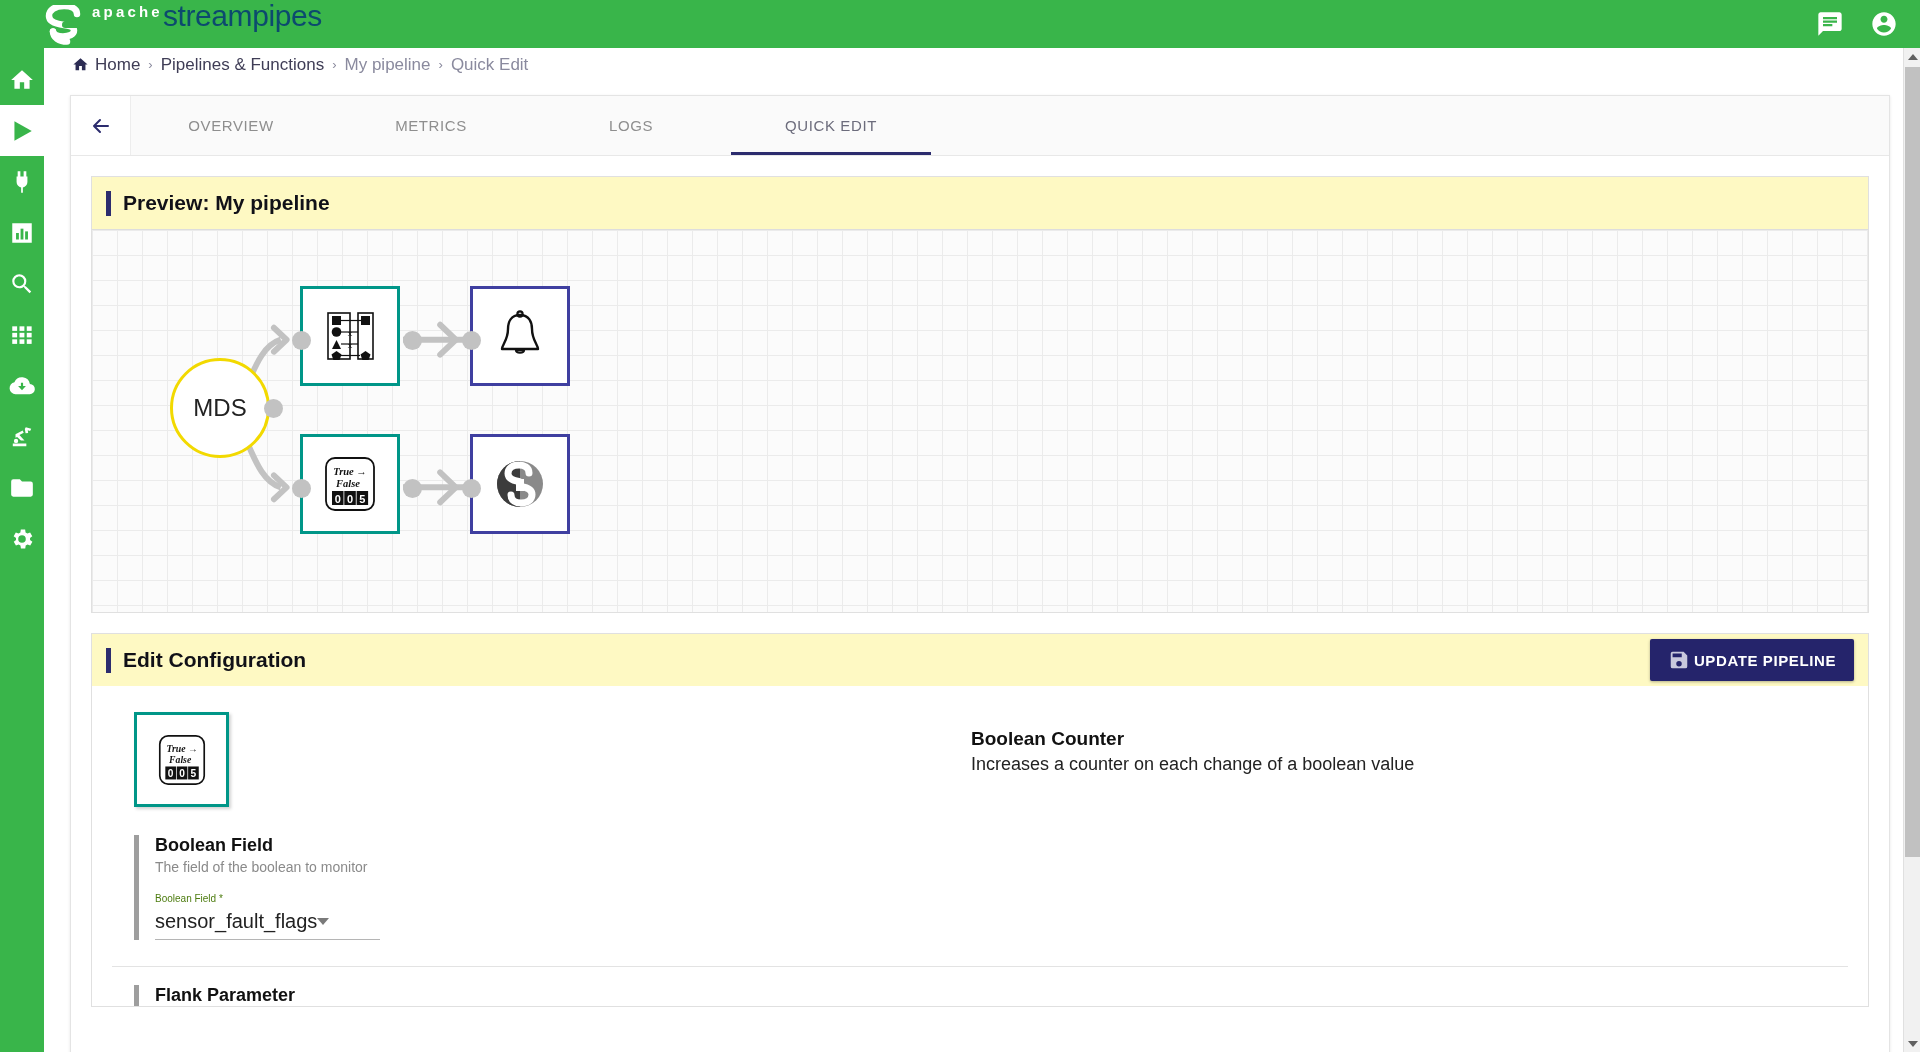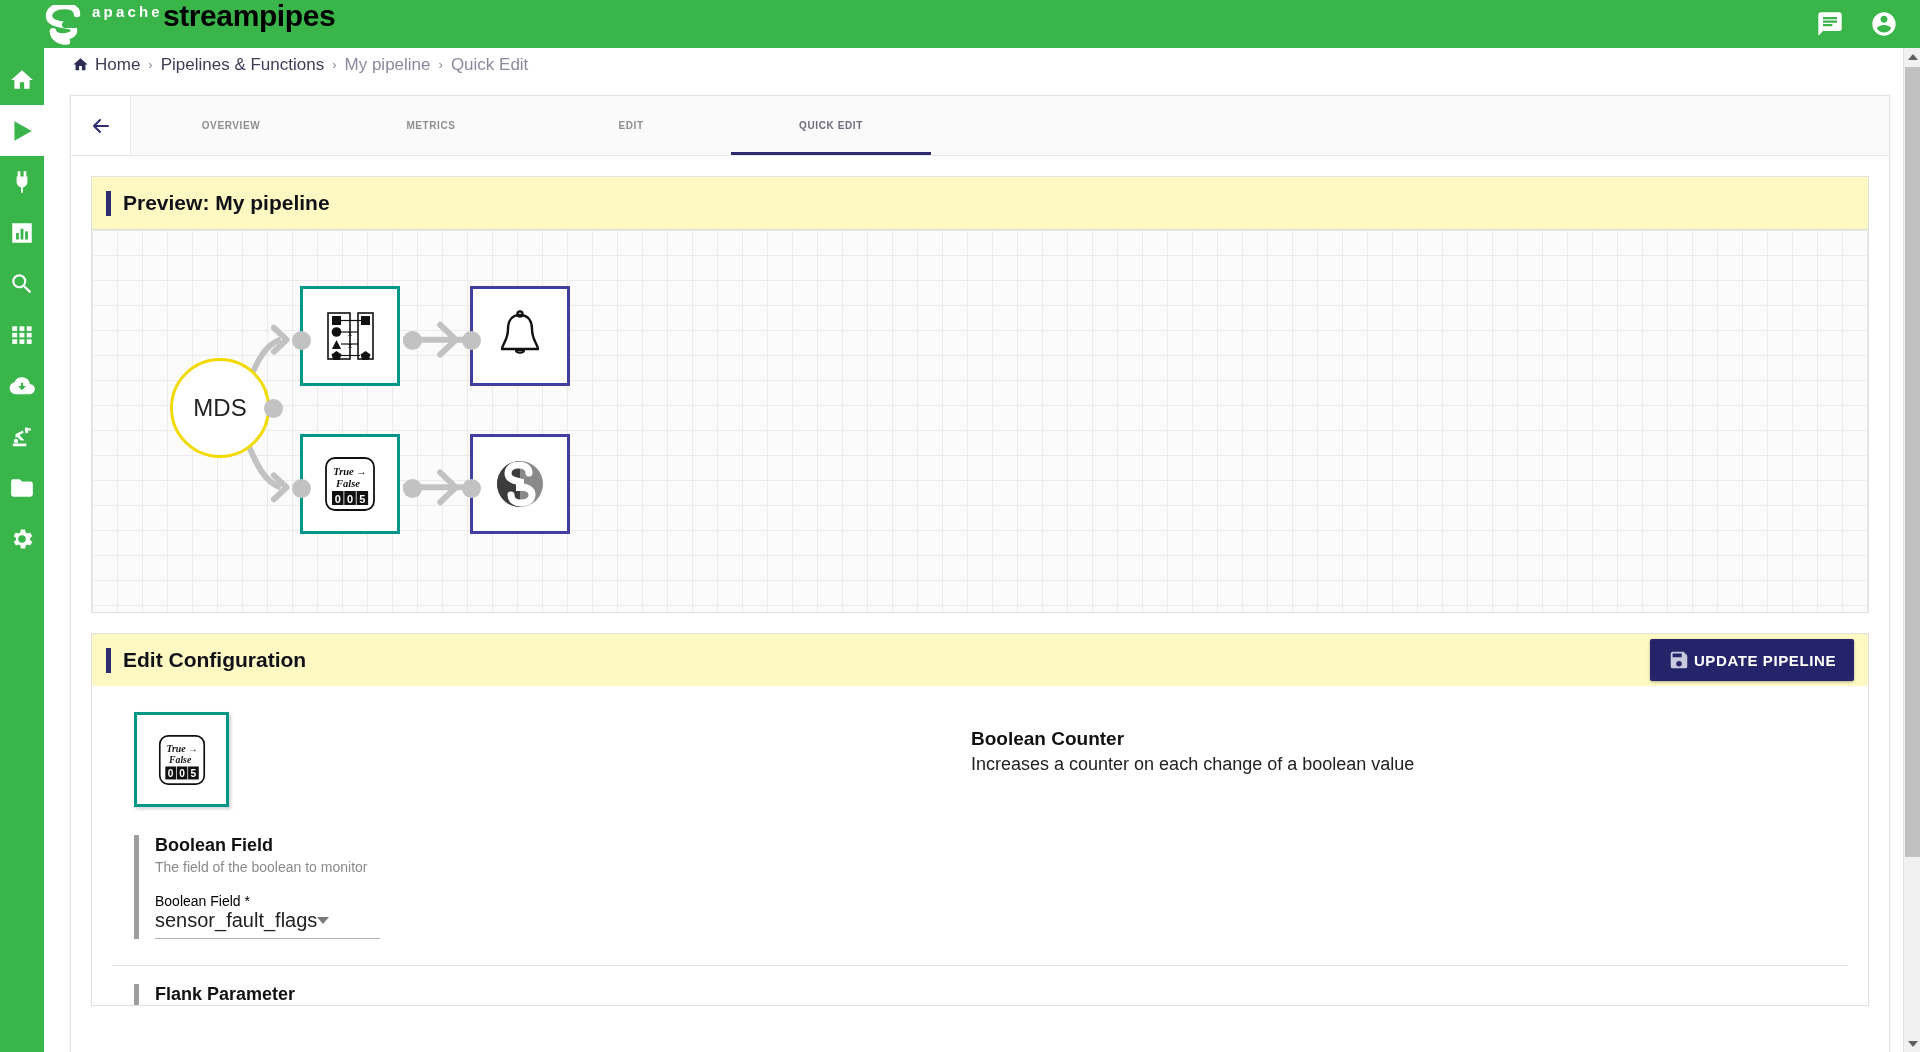--- a/index.html
+++ b/index.html
@@ -23,22 +23,22 @@
     margin-left: 44px;
     color: #ffffff;
   }
   .brand-logo { width: 44px; height: 40px; margin-right: 4px; margin-top: 2px; }
   .brand-text { display: flex; line-height: 1; margin-top: 1px; }
   .brand-apache {
     font-size: 15px; font-weight: 700; letter-spacing: 3.2px;
     color: #ffffff; margin-bottom: 1px;
   }
   .brand-name {
-    font-size: 30px; font-weight: 700; letter-spacing: -0.4px;
-    color: #000000; margin-top: -3px;
+    font-size: 30px; font-weight: 400; letter-spacing: -0.4px;
+    color: #0c4a6e; margin-top: -3px;
   }
   .topbar-right {
     position: absolute; right: 22px; top: 0; height: 48px;
     display: flex; align-items: center; gap: 26px;
   }
   .topbar-icon { width: 28px; height: 28px; cursor: pointer; }
 
   
   .sidebar {
     position: absolute; top: 48px; left: 0;
@@ -99,24 +99,24 @@
   }
   .back-btn {
     width: 60px; display: flex; align-items: center; justify-content: center;
     background: #ffffff; cursor: pointer;
     border-right: 1px solid #ededed;
   }
   .back-btn svg { width: 24px; height: 24px; stroke: #2c2c6e; fill: none; stroke-width: 2; }
   .tab {
     width: 200px;
     display: flex; align-items: center; justify-content: center;
-    font-size: 10px; letter-spacing: 0.6px;
+    font-size: 15px; letter-spacing: 0.6px;
     color: #8e8e8e; cursor: pointer;
     position: relative;
-    font-weight: 700;
+    font-weight: 400;
   }
   .tab.active { color: #6c6c7c; }
   .tab.active::after {
     content: ''; position: absolute; bottom: 0; left: 0;
     width: 100%; height: 3px; background: #2c2c6e;
   }
 
   
   .panel {
     margin: 20px 20px 0 20px;
@@ -193,21 +193,21 @@
 
   .field-group {
     margin: 28px 0 0 42px;
     border-left: 5px solid #9e9e9e;
     padding-left: 16px;
     max-width: 700px;
   }
   .field-title { font-size: 18px; font-weight: 700; color: #111; }
   .field-hint { font-size: 14px; color: #8a8a8a; margin-top: 3px; }
   .select-wrap { margin-top: 18px; width: 225px; position: relative; }
-  .select-label { font-size: 14px; color: #000000; }
+  .select-label { font-size: 10px; color: #4d7c0f; margin-bottom: 6px; }
   .select-box {
     display: flex; align-items: center; justify-content: flex-start;
     border-bottom: 1px solid #b5b5b5;
     padding-bottom: 6px; cursor: pointer;
   }
   .select-value { font-size: 20px; color: #222; }
   .caret {
     width: 0; height: 0;
     border-left: 6px solid transparent;
     border-right: 6px solid transparent;
@@ -377,21 +377,21 @@
           <path d="M19 12H5M11 6l-6 6 6 6" stroke-linecap="round" stroke-linejoin="round"></path>
         </svg>
       </div>
       <div class="tab">
           <span>OVERVIEW</span>
         </div>
       <div class="tab">
           <span>METRICS</span>
         </div>
       <div class="tab">
-          <span>EDIT</span>
+          <span>LOGS</span>
         </div>
       <div class="tab active">
           <span>QUICK EDIT</span>
         </div>
     </div>
 
     <div class="panel">
       <div class="panel-head">
         <div class="panel-title">
           <span class="title-bar"></span>

